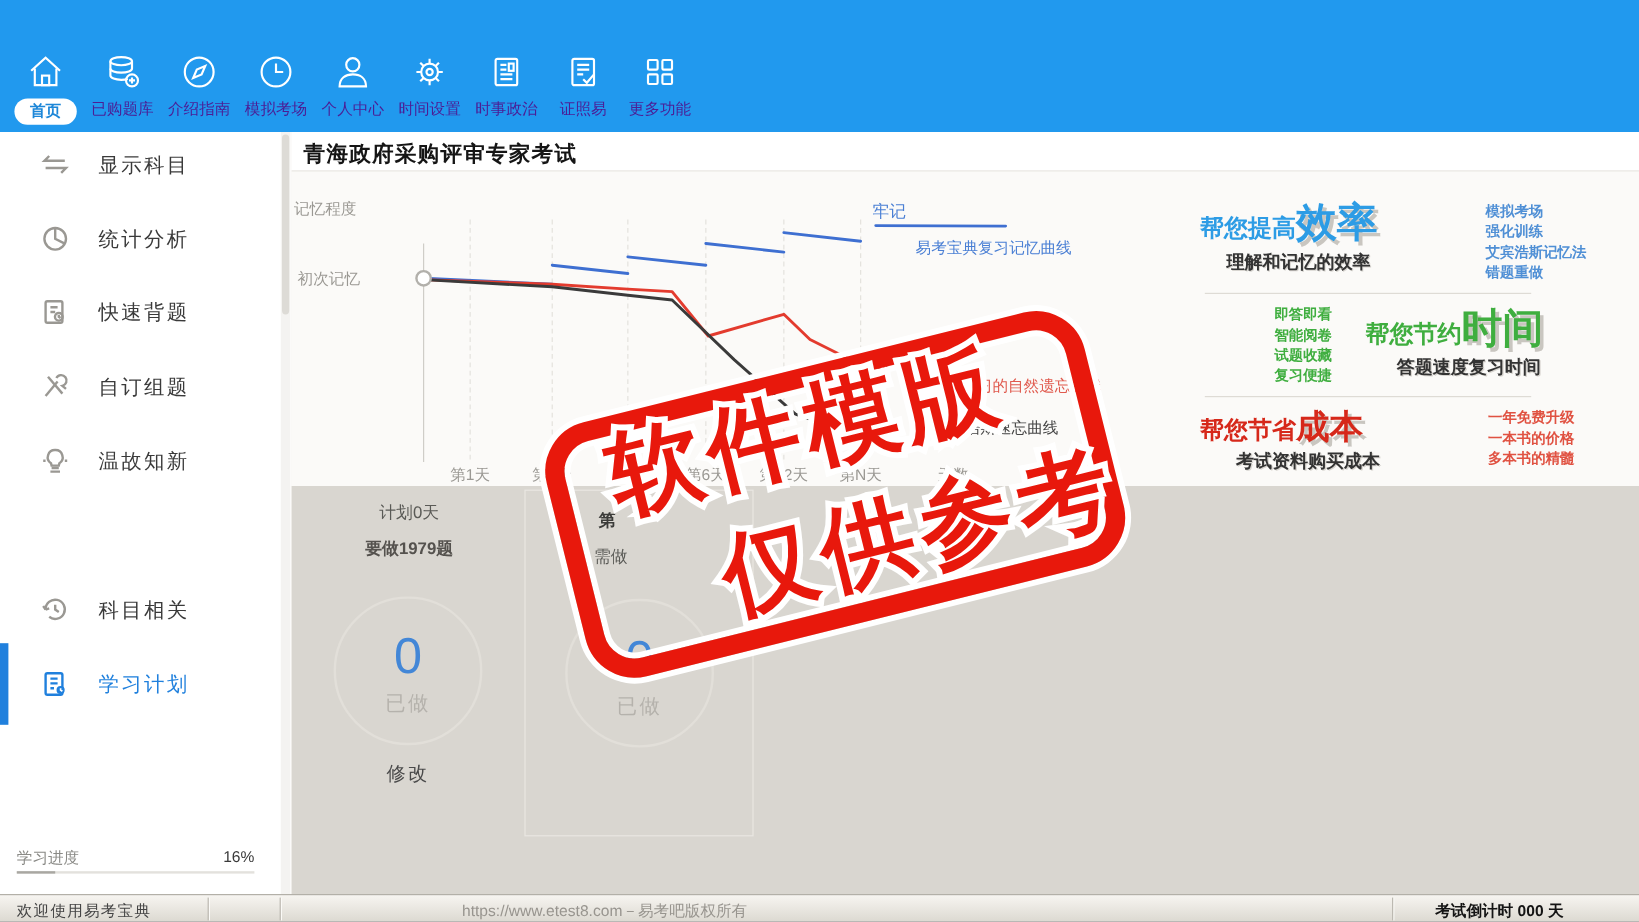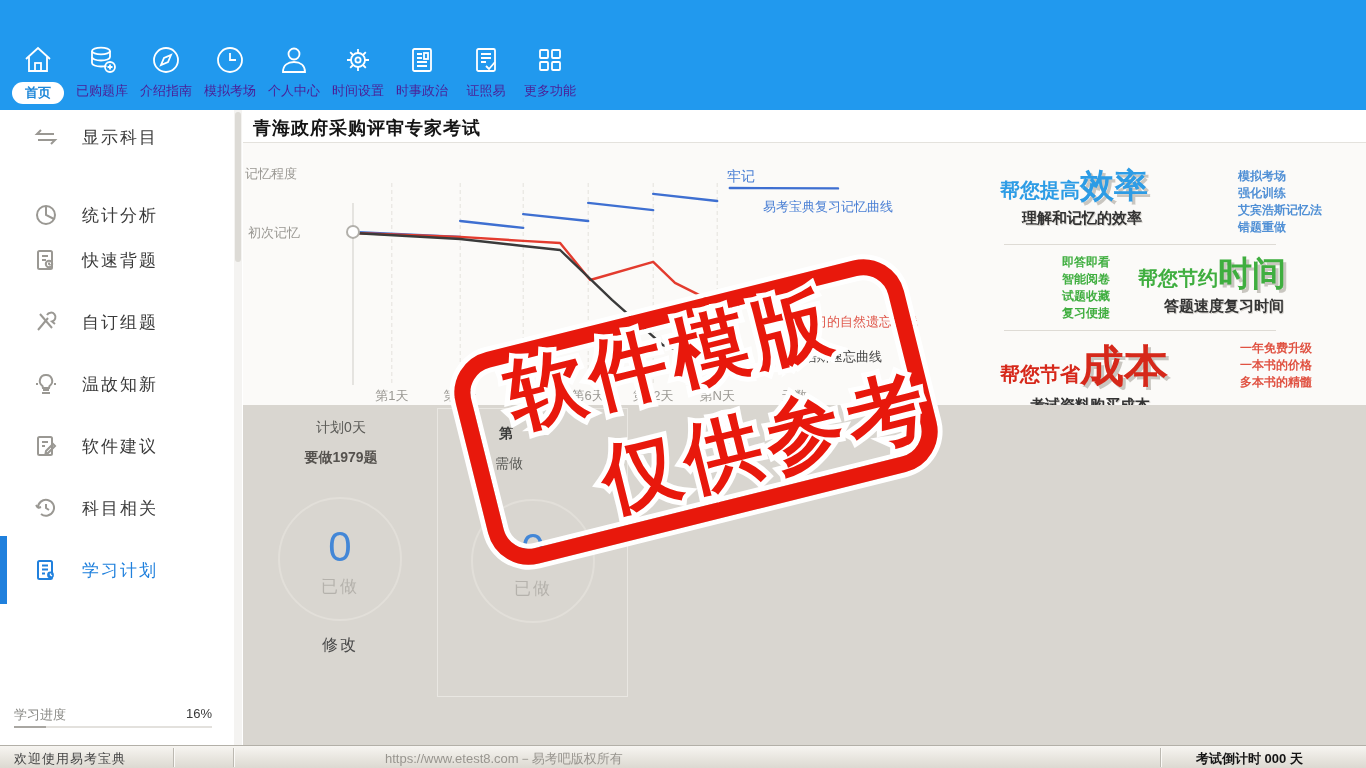--- a/index.html
+++ b/index.html
@@ -168,21 +168,21 @@
   </div>
 
   <div id="sidebar">
     <div class="sb-item" style="top:-4px">
       <svg viewBox="0 0 24 24" fill="none" stroke="#9a9893" stroke-width="2">
           <path d="M7 5 L3 9 H20"></path>
           <path d="M17 19 L21 15 H4"></path>
         </svg>
       <span class="sb-label">显示科目</span>
     </div>
-    <div class="sb-item" style="top:74px">
+    <div class="sb-item" style="top:58px">
       <svg viewBox="0 0 24 24" fill="none" stroke="#9a9893" stroke-width="2">
           <circle cx="12" cy="12" r="9"></circle>
           <path d="M12 3 V12 L20 16"></path>
         </svg>
       <span class="sb-label">统计分析</span>
     </div>
     <div class="sb-item" style="top:119px">
       <svg viewBox="0 0 24 24" fill="none" stroke="#9a9893" stroke-width="2">
           <rect x="4" y="3" width="14" height="18" rx="1.5"></rect>
           <path d="M8 8 H14 M8 12 H12"></path>
@@ -199,28 +199,20 @@
         </svg>
       <span class="sb-label">自订组题</span>
     </div>
     <div class="sb-item" style="top:243px">
       <svg viewBox="0 0 24 24" fill="none" stroke="#9a9893" stroke-width="2">
           <path d="M8 21 H16 M9 18 H15"></path>
           <path d="M12 3 a6 6 0 0 1 3.5 11 L15 16 H9 L8.5 14 A6 6 0 0 1 12 3 Z"></path>
           <path d="M2 12 H4 M20 12 H22"></path>
         </svg>
       <span class="sb-label">温故知新</span>
-    </div>
-    <div class="sb-item" style="top:305px">
-      <svg viewBox="0 0 24 24" fill="none" stroke="#9a9893" stroke-width="2">
-          <rect x="4" y="3" width="14" height="18" rx="1.5"></rect>
-          <path d="M8 8 H14 M8 12 H11"></path>
-          <path d="M12 17 L19 10 L21 12 L14 19 L11.5 19.7 Z"></path>
-        </svg>
-      <span class="sb-label">软件建议</span>
     </div>
     <div class="sb-item" style="top:367px">
       <svg viewBox="0 0 24 24" fill="none" stroke="#9a9893" stroke-width="2">
           <path d="M4 12 a8 8 0 1 1 3 6"></path>
           <path d="M4 12 L2 9 M4 12 L7 11"></path>
           <path d="M12 8 V12 L15 14"></path>
         </svg>
       <span class="sb-label">科目相关</span>
     </div>
     <div class="sb-item active" style="top:429px">
@@ -308,21 +300,21 @@
           <div>复习便捷</div>
         </div>
         <div style="margin-left:28px;">
           <div class="bigline"><span class="big-prefix c-green">帮您节约</span><span class="big-word c-green">时间</span></div>
           <div class="big-sub" style="padding-left:26px;">答题速度复习时间</div>
         </div>
       </div>
       <div class="promo-divider"></div>
       <div class="promo-row">
         <div style="width:208px;">
-          <div class="bigline"><span class="big-prefix c-red">帮您节省</span><span class="big-word c-red" style="font-size:44px;">成本</span></div>
+          <div class="bigline"><span class="big-prefix c-red">帮您节省</span><span class="big-word c-red" style="font-size:28px;">成本</span></div>
           <div class="big-sub" style="padding-left:30px;">考试资料购买成本</div>
         </div>
         <div class="mini-list c-listred" style="margin-left:32px;margin-top:4px;">
           <div>一年免费升级</div>
           <div>一本书的价格</div>
           <div>多本书的精髓</div>
         </div>
       </div>
     </div>
   </div>

